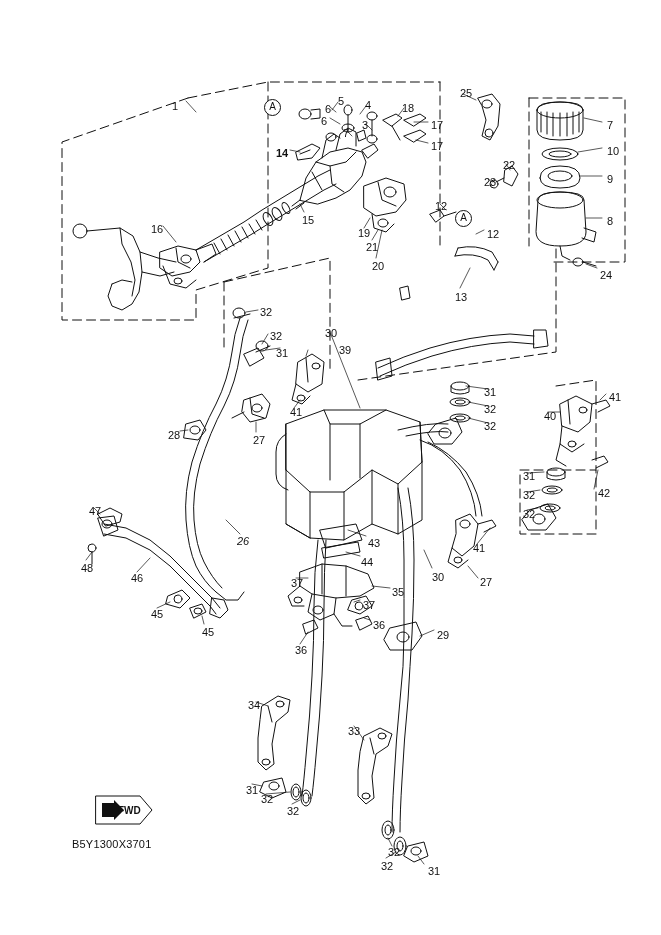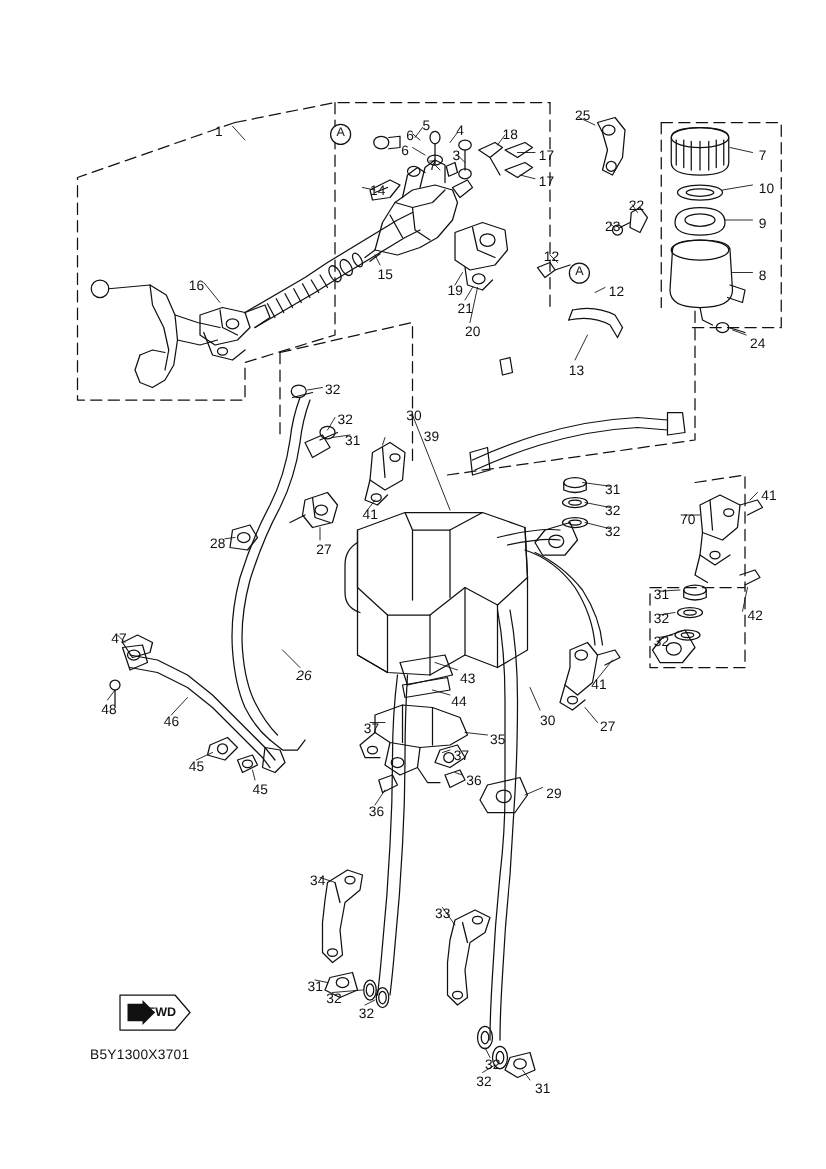--- a/index.html
+++ b/index.html
@@ -428,21 +428,21 @@
       <div class="callout" style="left: 365px; top: 100px;">4</div>
       <div class="callout" style="left: 402px; top: 103px;">18</div>
       <div class="callout" style="left: 460px; top: 88px;">25</div>
       <div class="callout" style="left: 607px; top: 120px;">7</div>
       <div class="callout" style="left: 321px; top: 116px;">6</div>
       <div class="callout" style="left: 343px; top: 128px;">7</div>
       <div class="callout" style="left: 362px; top: 120px;">3</div>
       <div class="callout" style="left: 431px; top: 120px;">17</div>
       <div class="callout" style="left: 431px; top: 141px;">17</div>
       <div class="callout" style="left: 607px; top: 146px;">10</div>
-      <div class="callout" style="left: 296px; top: 148px;">14</div>
+      <div class="callout" style="left: 276px; top: 148px; font-weight: bold;">14</div>
       <div class="callout" style="left: 503px; top: 160px;">22</div>
       <div class="callout" style="left: 607px; top: 174px;">9</div>
       <div class="callout" style="left: 484px; top: 177px;">23</div>
       <div class="callout" style="left: 302px; top: 215px;">15</div>
       <div class="callout" style="left: 435px; top: 201px;">12</div>
       <div class="callout" style="left: 607px; top: 216px;">8</div>
       <div class="callout" style="left: 151px; top: 224px;">16</div>
       <div class="callout" style="left: 358px; top: 228px;">19</div>
       <div class="callout" style="left: 487px; top: 229px;">12</div>
       <div class="callout" style="left: 366px; top: 242px;">21</div>
@@ -450,21 +450,21 @@
       <div class="callout" style="left: 600px; top: 270px;">24</div>
       <div class="callout" style="left: 455px; top: 292px;">13</div>
       <div class="callout" style="left: 260px; top: 307px;">32</div>
       <div class="callout" style="left: 270px; top: 331px;">32</div>
       <div class="callout" style="left: 325px; top: 328px;">30</div>
       <div class="callout" style="left: 276px; top: 348px;">31</div>
       <div class="callout" style="left: 305px; top: 345px; margin-left: 34px;">39</div>
       <div class="callout" style="left: 484px; top: 387px;">31</div>
       <div class="callout" style="left: 609px; top: 392px;">41</div>
       <div class="callout" style="left: 484px; top: 404px;">32</div>
-      <div class="callout" style="left: 544px; top: 411px;">70</div>
+      <div class="callout" style="left: 544px; top: 411px;">40</div>
       <div class="callout" style="left: 290px; top: 407px;">41</div>
       <div class="callout" style="left: 484px; top: 421px;">32</div>
       <div class="callout" style="left: 168px; top: 430px;">28</div>
       <div class="callout" style="left: 253px; top: 435px;">27</div>
       <div class="callout" style="left: 523px; top: 471px;">31</div>
       <div class="callout" style="left: 598px; top: 488px;">42</div>
       <div class="callout" style="left: 523px; top: 490px;">32</div>
       <div class="callout" style="left: 89px; top: 506px;">47</div>
       <div class="callout" style="left: 523px; top: 509px;">32</div>
       <div class="callout" style="left: 81px; top: 563px;">48</div>

